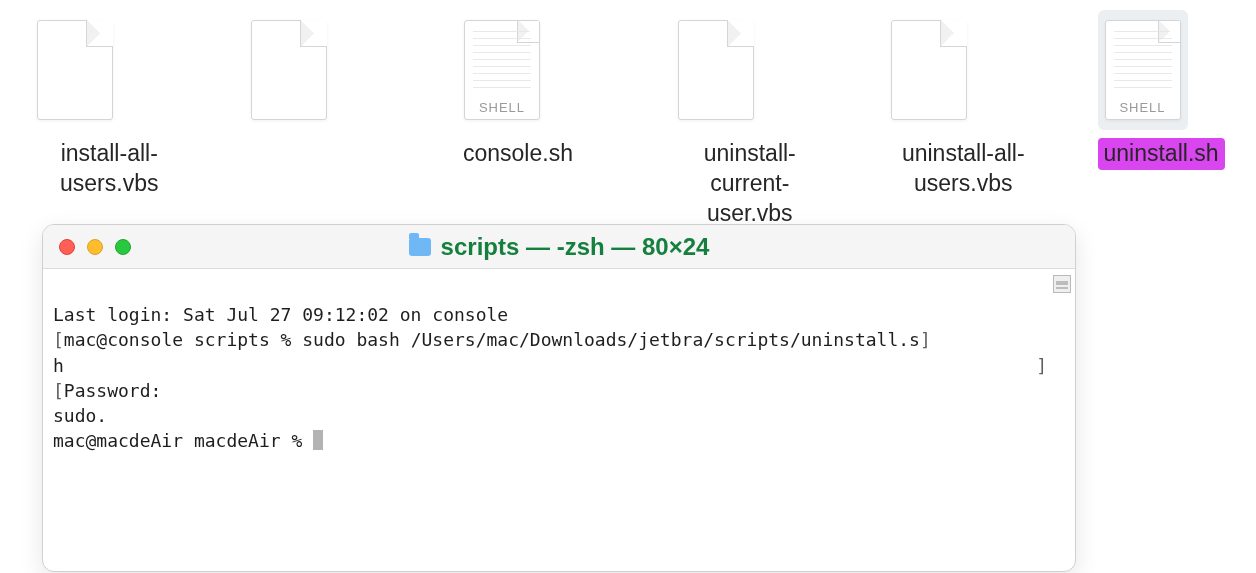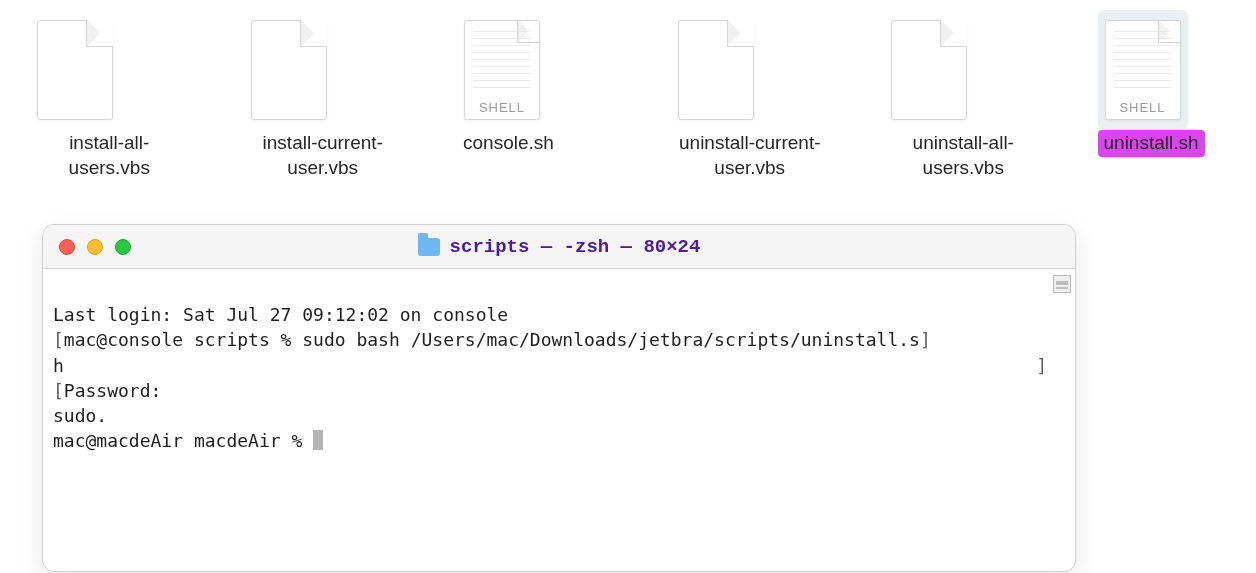--- a/index.html
+++ b/index.html
@@ -37,21 +37,22 @@
     display: flex;
     align-items: center;
     justify-content: center;
     border-radius: 6px;
     padding: 6px;
   }
   .file.selected .thumb-wrap {
     background: #eceff1;
   }
   .file .label {
-    font-size: 19px;
+    margin-top: 8px;
+    font-size: 23px;
     color: #262626;
     text-align: center;
     line-height: 1.3;
     padding: 1px 6px;
     border-radius: 4px;
   }
   .file.selected .label {
     background: #d946ef;
   }
 
@@ -203,24 +204,23 @@
     content: "";
     position: absolute;
     top: -5px;
     left: 0;
     width: 10px;
     height: 6px;
     background: #6fb7f5;
     border-radius: 2px 2px 0 0;
   }
   .title-text {
-    font-size: 19px;
+    font-size: 24px;
     font-weight: 600;
-    color: #4c1d95;
-    font-family: Liberation Mono, monospace;
+    color: #15803d;
   }
 
   .term-body {
     flex: 1;
     position: relative;
     font-family: "Menlo", "Consolas", monospace;
     font-size: 18px;
     line-height: 1.4;
     color: #1e1e1e;
     padding: 8px 10px;
@@ -266,21 +266,20 @@
     <div class="thumb-wrap">
       <div class="page-icon"></div>
     </div>
     <div class="label">install-all-users.vbs</div>
   </div>
 
   <div class="file">
     <div class="thumb-wrap">
       <div class="page-icon"></div>
     </div>
-    <div class="label">install-current-user.vbs</div>
   </div>
 
   <div class="file">
     <div class="thumb-wrap">
       <div class="shell-icon">
         <div class="lines"></div>
         <div class="tag">SHELL</div>
       </div>
     </div>
     <div class="label">console.sh</div>

